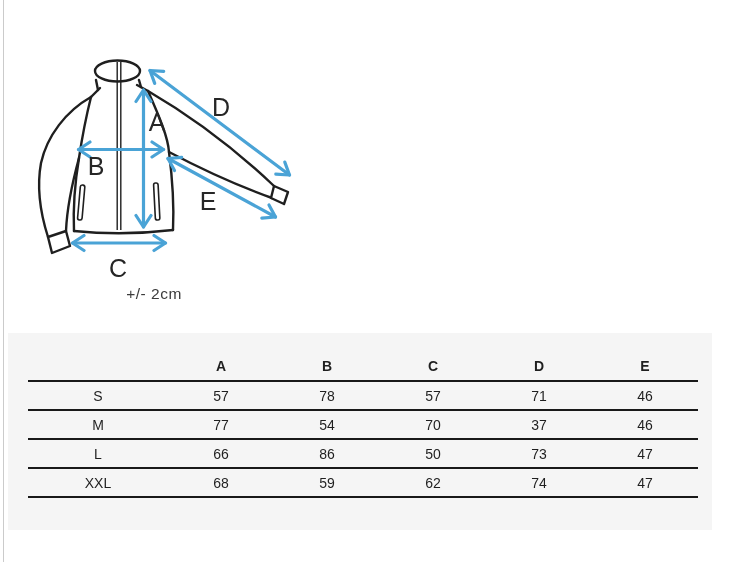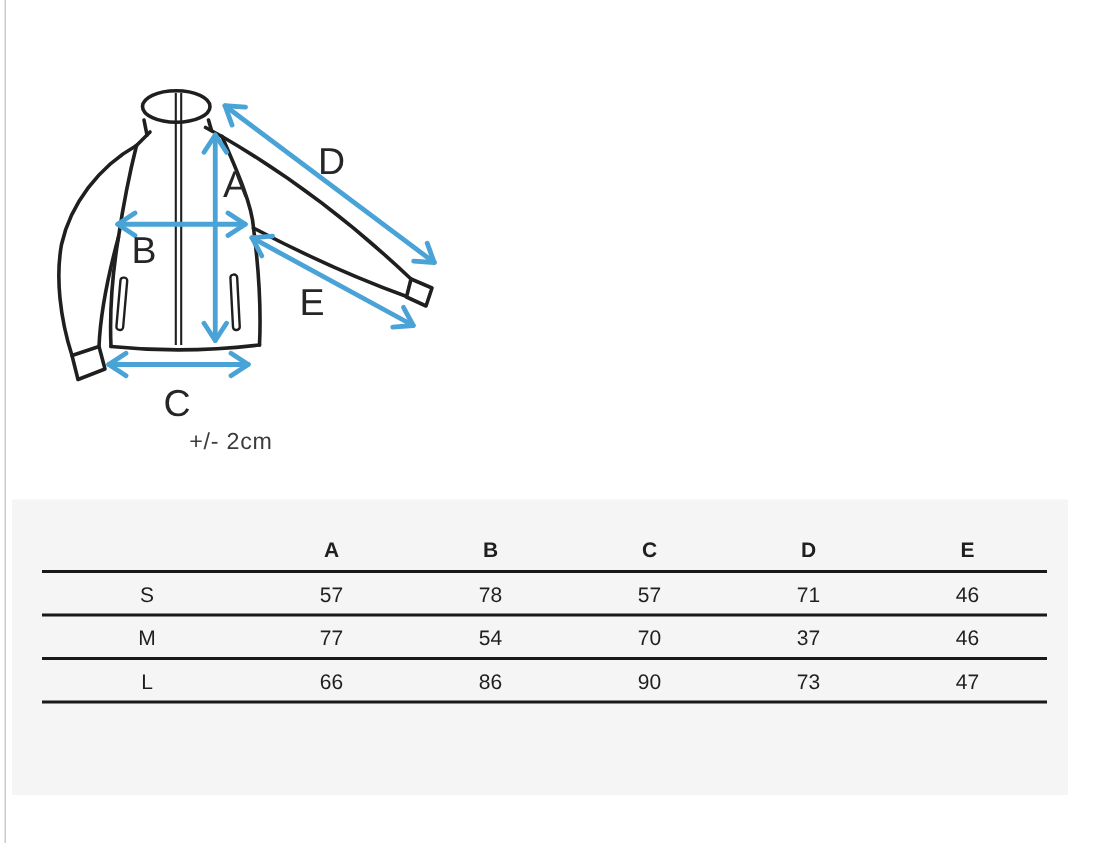--- a/index.html
+++ b/index.html
@@ -139,19 +139,27 @@
         <td>77</td>
         <td>54</td>
         <td>70</td>
         <td>37</td>
         <td>46</td>
       </tr>
       <tr>
         <td>L</td>
         <td>66</td>
         <td>86</td>
-        <td>90</td>
+        <td>50</td>
         <td>73</td>
+        <td>47</td>
+      </tr>
+      <tr>
+        <td>XXL</td>
+        <td>68</td>
+        <td>59</td>
+        <td>62</td>
+        <td>74</td>
         <td>47</td>
       </tr>
     </tbody>
   </table>
 </div>
 
 </body></html>

